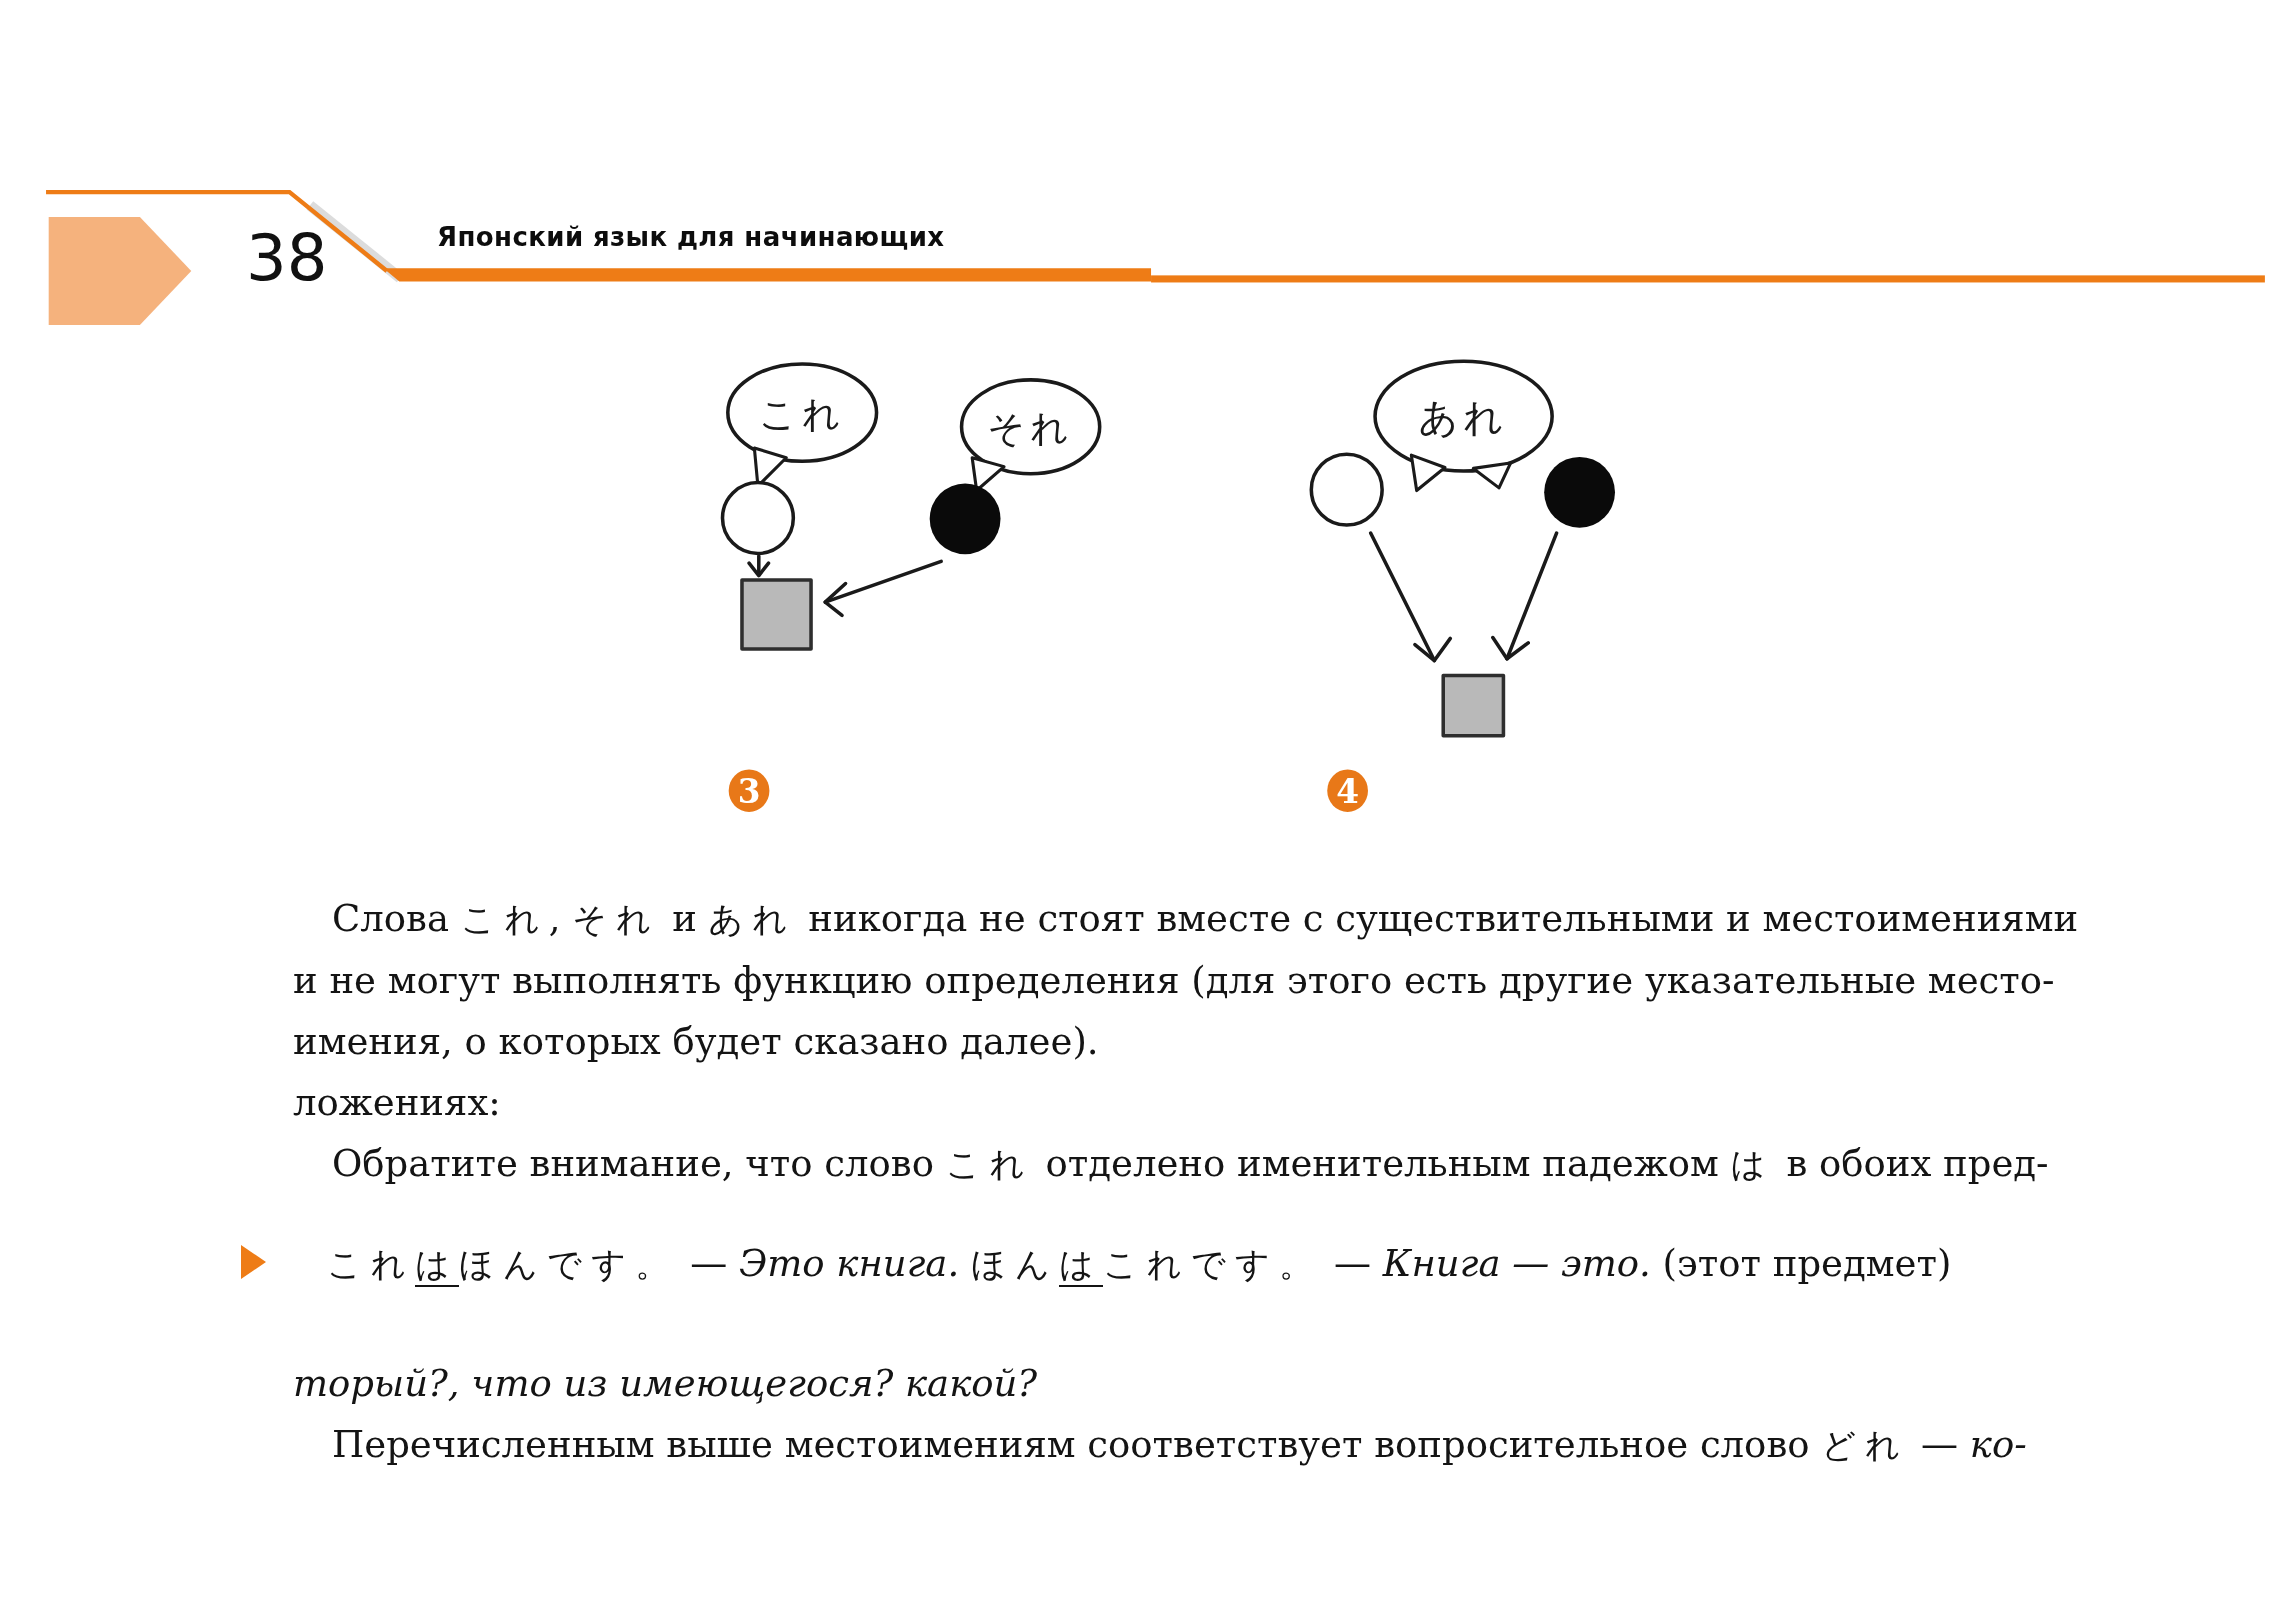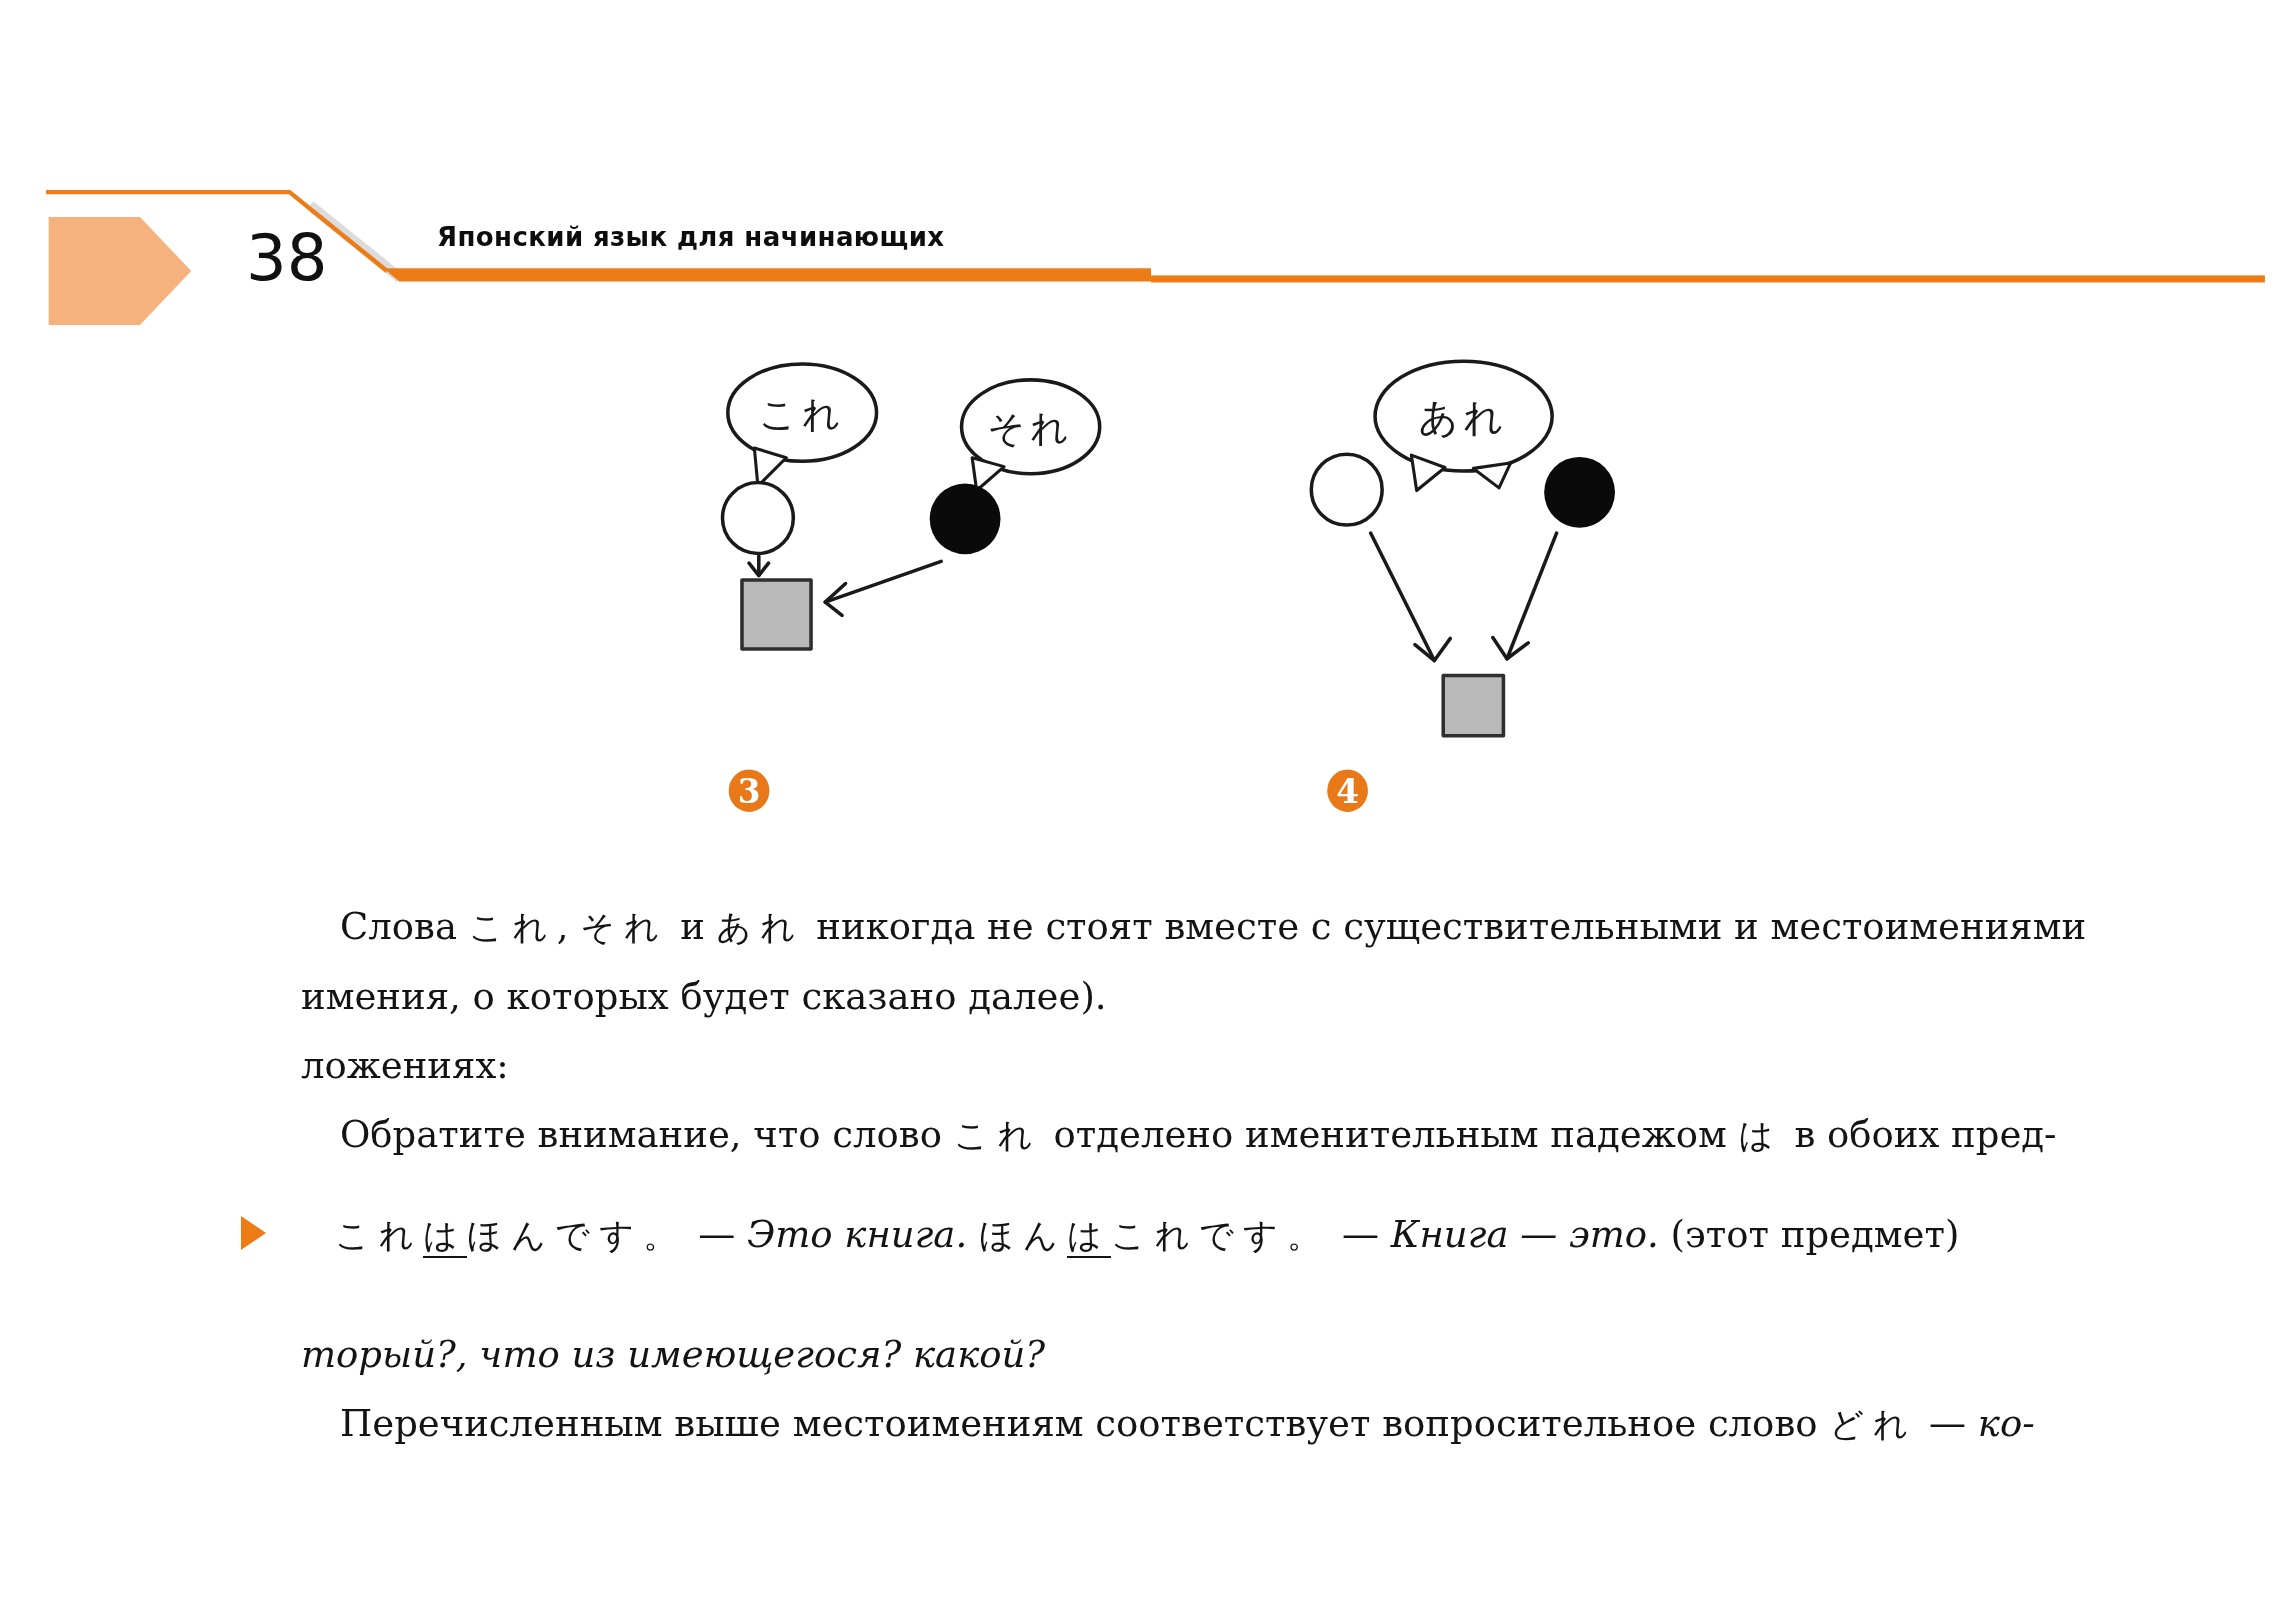--- a/index.html
+++ b/index.html
@@ -25,21 +25,21 @@
     font-family:"DejaVu Sans","Liberation Sans",sans-serif;
     font-size:26px;line-height:43px;font-weight:bold;color:#0d0d0d;
     letter-spacing:0.4px;white-space:nowrap;
   }
 
   
   .text-block{
     position:absolute;left:285px;top:884px;width:1780px;
     font-size:37px;line-height:53px;
   }
-  .tline{margin:16px;white-space:nowrap;}
+  .tline{margin:8px;white-space:nowrap;}
   .ind{text-indent:39px;}
   .jp{
     font-family:"DejaVu Serif","Liberation Serif",serif;
     font-size:0.92em;
     letter-spacing:0.27em;
   }
   .it{font-style:italic;text-align:right;}
   .u{border-bottom:2.7px solid #141414;padding-bottom:0.9px;}
 
   .example-row{
@@ -111,20 +111,21 @@
       <ellipse cx="1522" cy="893" rx="23" ry="24" fill="#e87818"></ellipse>
       <text x="1522" y="907" text-anchor="middle" font-size="37" font-weight="bold" fill="#ffffff" font-family="DejaVu Serif, Liberation Serif, serif">4</text>
     </g>
   </svg>
 
   <div class="page-num">38</div>
   <h1 class="page-title">Японский язык для начинающих</h1>
 
   <main class="text-block">
     <p class="tline ind"><span>Слова </span><span class="jp">これ</span><span>, </span><span class="jp">それ</span><span> и </span><span class="jp">あれ</span><span> никогда не стоят вместе с существительными и местоимениями</span></p>
+    <p class="tline"><span>и не могут выполнять функцию определения (для этого есть другие указательные место-</span></p>
     <p class="tline"><span>имения, о которых будет сказано далее).</span></p>
     <p class="tline"><span>ложениях:</span></p>
     <p class="tline ind"><span>Обратите внимание, что слово </span><span class="jp">これ</span><span> отделено именительным падежом </span><span class="jp">は</span><span> в обоих пред-</span></p>
 
     <div class="example-row">
       <span class="example-marker"></span>
       <p class="tline"><span class="jp">これ</span><span class="jp u">は</span><span class="jp">ほんです。</span><span> — </span><span class="it">Это книга.</span><span> </span><span class="jp">ほん</span><span class="jp u">は</span><span class="jp">これです。</span><span> — </span><span class="it">Книга — это.</span><span> (этот предмет)</span></p>
     </div>
 
     <p class="tline"><span class="it">торый?, что из имеющегося? какой?</span></p>

